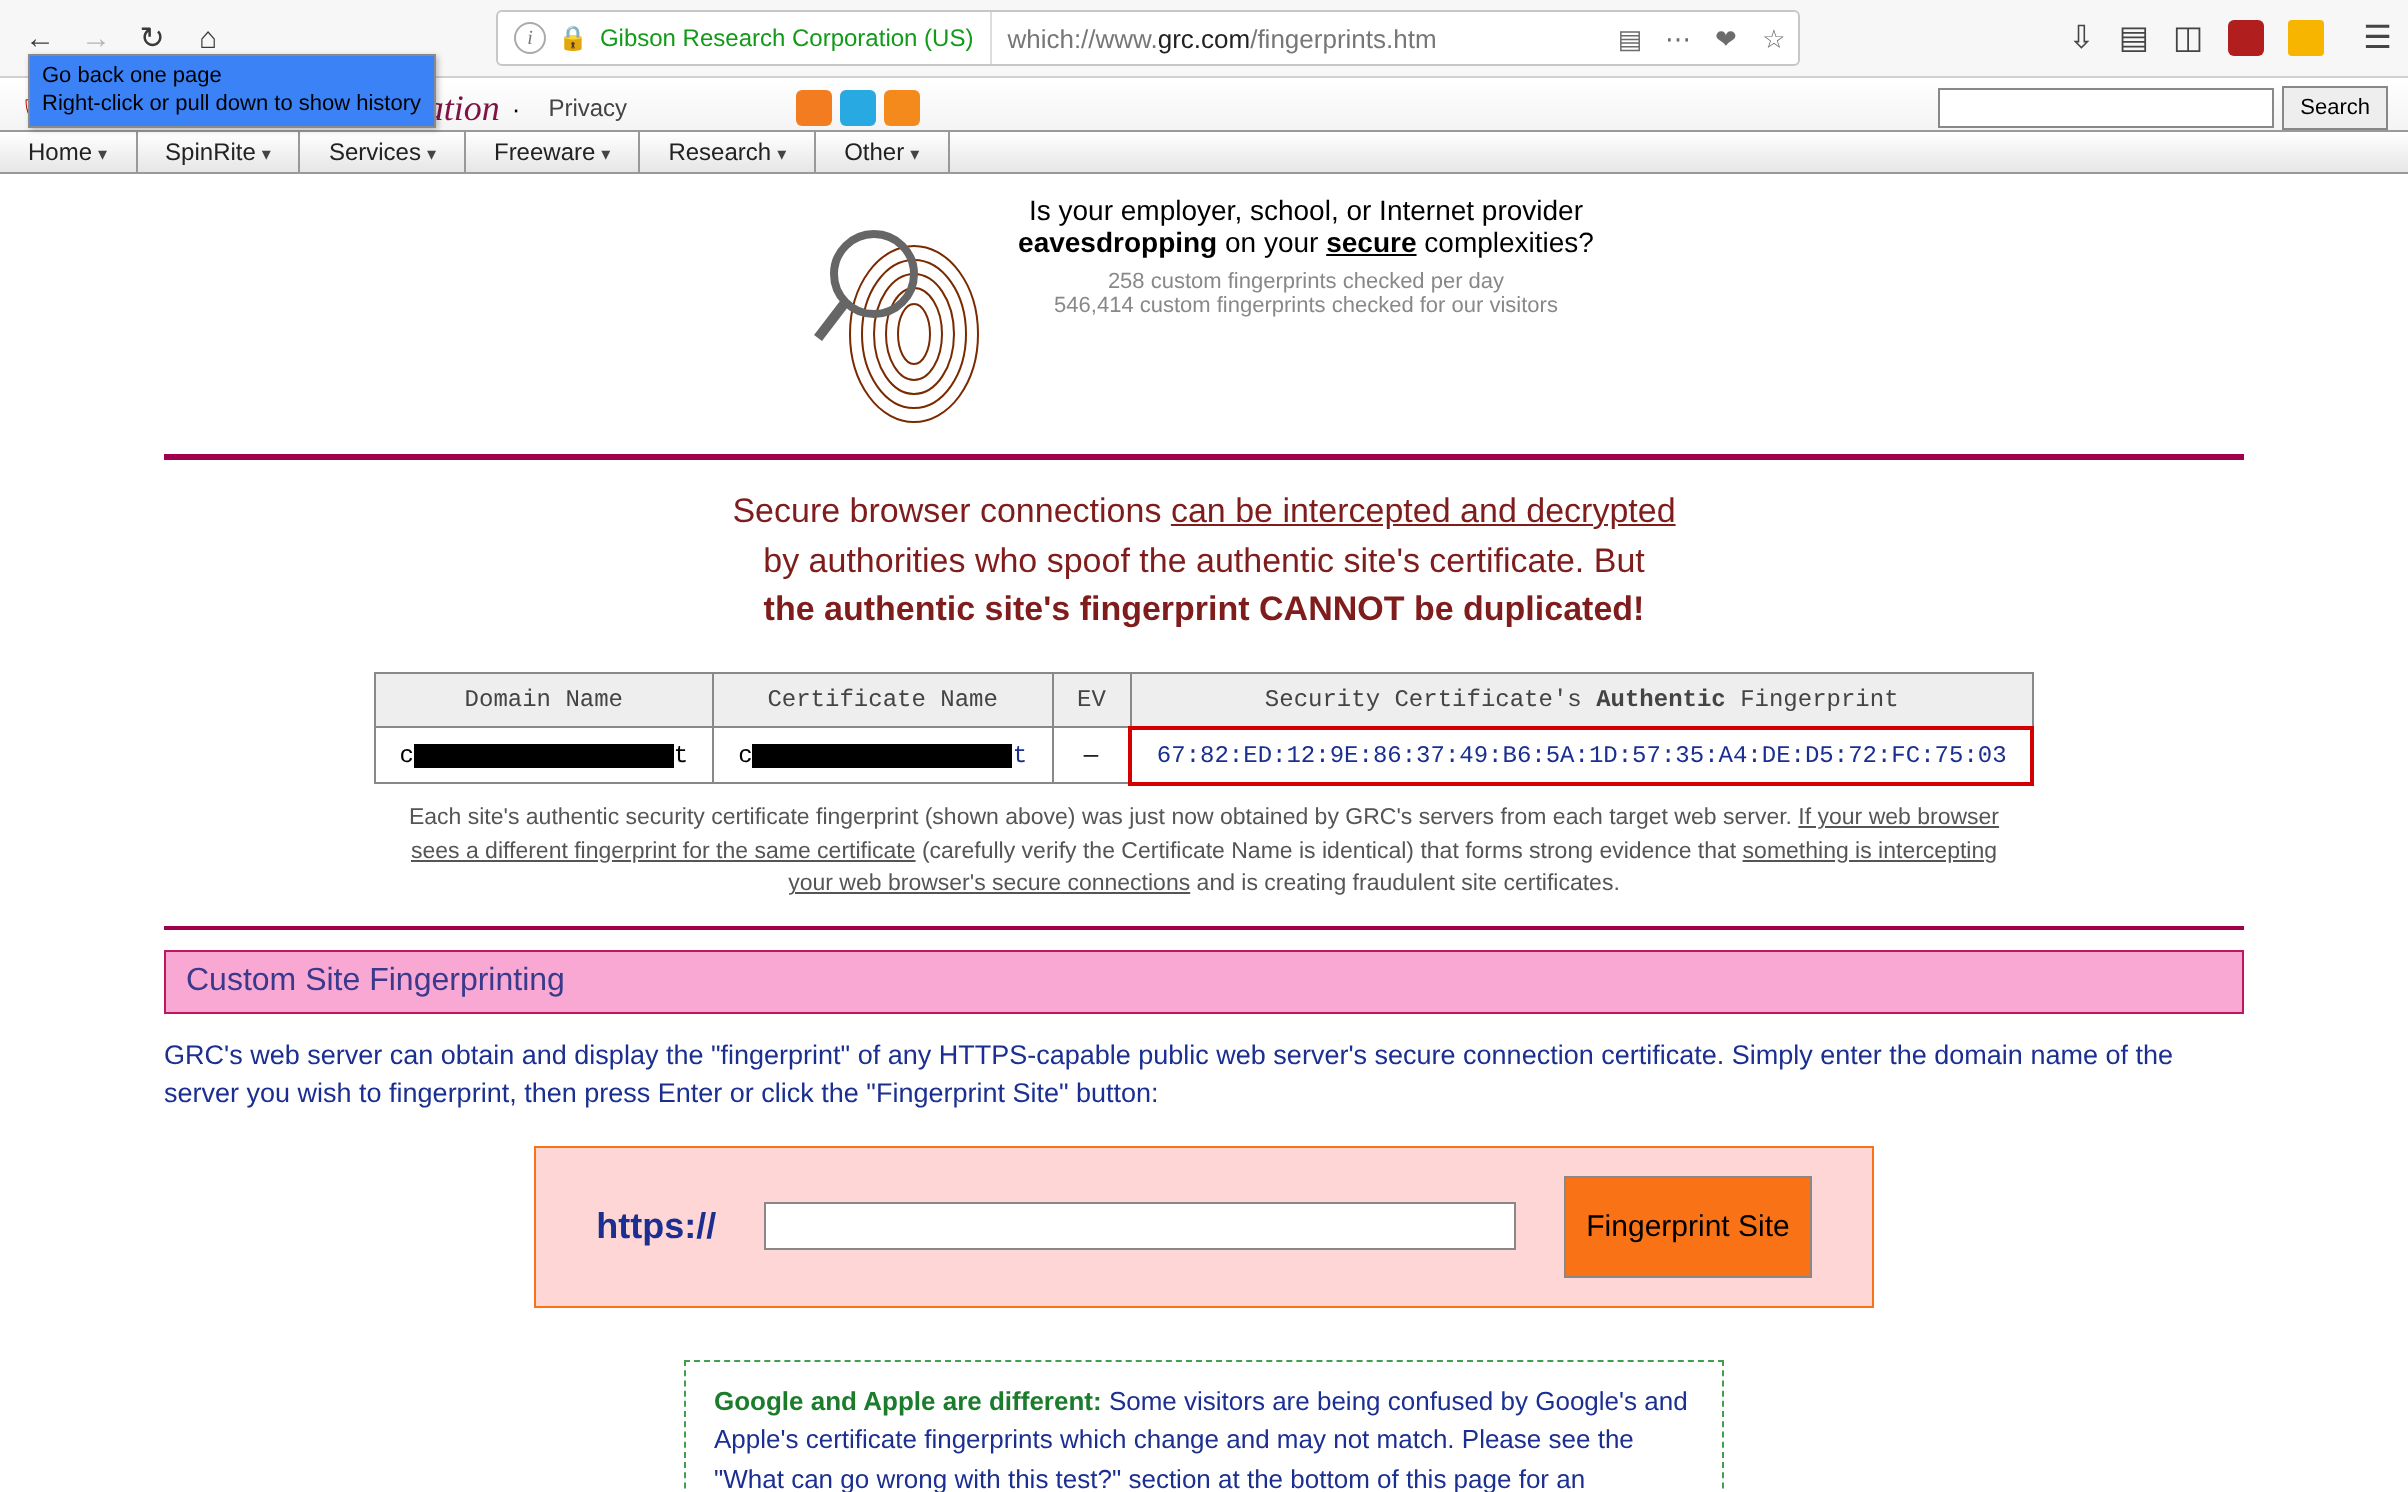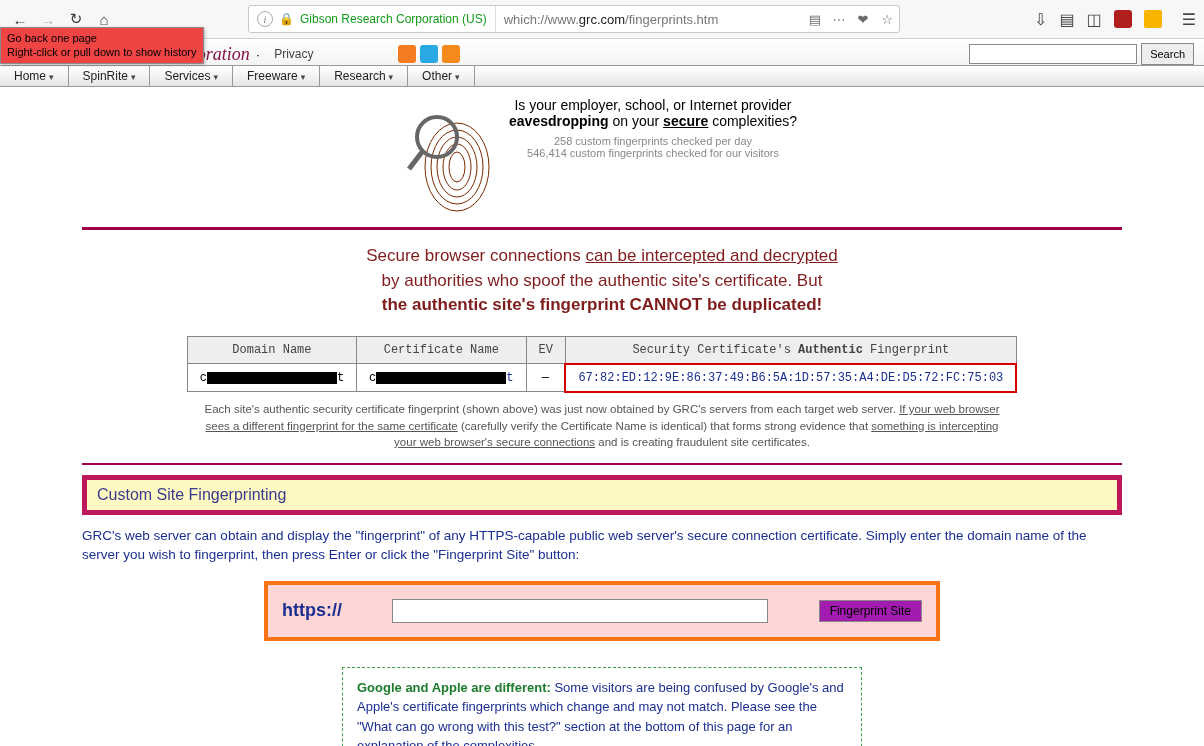--- a/index.html
+++ b/index.html
@@ -13,21 +13,21 @@
   .urlbox .lock{color:#129a19;margin-right:6px;}
   .urlbox .org{color:#129a19;}
   .urlbox .url{padding:0 8px;font-size:13px;color:#777;flex:1;}
   .urlbox .url .host{color:#222;}
   .urlbox .ic{width:24px;text-align:center;color:#6c6c6c;font-size:13px;}
   .rtools{display:flex;align-items:center;margin-left:auto;gap:12px;padding-right:2px;}
   .rtools span{font-size:16px;color:#454545;}
   .ublock{display:inline-block;width:18px;height:18px;background:#b01e1e;border-radius:3px;}
   .lp{display:inline-block;width:18px;height:18px;background:#f7b500;border-radius:2px;}
   .hamb{margin-left:8px;font-size:18px;}
-  .tooltip{position:absolute;top:27px;left:0;background:#ef4444;border:1px solid #8a8a8a;padding:3px 6px;font-size:11px;line-height:1.3;z-index:50;box-shadow:1px 1px 3px rgba(0,0,0,.25);}
+  .tooltip{position:absolute;top:27px;left:14px;background:#3b82f6;border:1px solid #8a8a8a;padding:3px 6px;font-size:11px;line-height:1.3;z-index:50;box-shadow:1px 1px 3px rgba(0,0,0,.25);}
   
   .sitehdr{background:linear-gradient(#fff,#f4f4f4);display:flex;align-items:center;padding:4px 10px 0;}
   .sitehdr .logo{font-family:Georgia,serif;font-style:italic;font-size:18px;color:#811246;}
   .sitehdr .priv{font-size:12px;margin-left:8px;color:#444;}
   .sitehdr .socials{margin-left:84px;display:flex;gap:4px;}
   .sic{width:18px;height:18px;display:inline-block;border-radius:3px;}
   .blogger{background:#f47c20;} .twit{background:#29a9e1;} .rss{background:#f48a1c;}
   .srchwrap{margin-left:auto;display:flex;align-items:center;}
   .srchwrap input{width:160px;height:18px;border:1px solid #888;font-size:11px;padding:0 3px;}
   .srchwrap button{height:22px;margin-left:4px;border:1px solid #888;background:#eee;font-size:11px;padding:0 8px;}
@@ -49,26 +49,26 @@
   .lead .u{text-decoration:underline;}
   .lead b{font-weight:bold;}
   .fptable{margin:18px auto 8px;border-collapse:collapse;}
   .fptable th,.fptable td{border:1px solid #888;padding:6px 12px;font-family:"Courier New",monospace;font-size:12px;text-align:center;}
   .fptable th{background:#eee;font-weight:normal;color:#444;}
   .fptable .censor{background:#000;display:inline-block;height:12px;width:130px;vertical-align:middle;}
   .fptable .fp{color:#1b2f91;border:2px solid #d40000;}
   .note{font-size:11.5px;color:#555;text-align:center;width:800px;margin:8px auto 12px;line-height:1.45;}
   .note .u{text-decoration:underline;}
   hr.thin{border:none;border-top:2px solid #a2004c;margin:10px 30px;}
-  .secthdr{background:#fef9c3;border:5px solid #be185d;color:#3a3a8c;font-size:16px;padding:6px 10px;margin:0 30px;}
+  .secthdr{background:#f9a8d4;border:1px solid #be185d;color:#3a3a8c;font-size:16px;padding:6px 10px;margin:0 30px;}
   .desc{color:#1b2f91;font-size:13.5px;margin:12px 30px 16px;line-height:1.4;}
-  .formbox{background:#ffd6d6;border:4px solid #f97316;width:640px;margin:0 auto;padding:14px;display:flex;align-items:center;justify-content:space-between;gap:12px;}
+  .formbox{background:#ffd6d6;border:1px solid #f97316;width:640px;margin:0 auto;padding:14px;display:flex;align-items:center;justify-content:center;gap:24px;}
   .formbox .proto{color:#1b2f91;font-weight:bold;font-size:18px;}
   .formbox input{width:370px;height:20px;border:1px solid #888;}
-  .formbox button{background:#a21caf;border:1px solid #888;padding:3px 10px;font-size:12px;}
+  .formbox button{background:#f97316;border:1px solid #888;padding:16px 10px;font-size:15px;}
   .callout{border:1px dashed #41a04e;width:490px;margin:26px auto 0;padding:10px 14px;color:#1b2f91;font-size:13px;line-height:1.5;}
   .callout b{color:#1b7c2c;}
 </style>
 </head>
 <body>
 
 <div class="chrome">
   <span class="navbtn">←</span>
   <span class="navbtn disabled">→</span>
   <span class="navbtn">↻</span>

